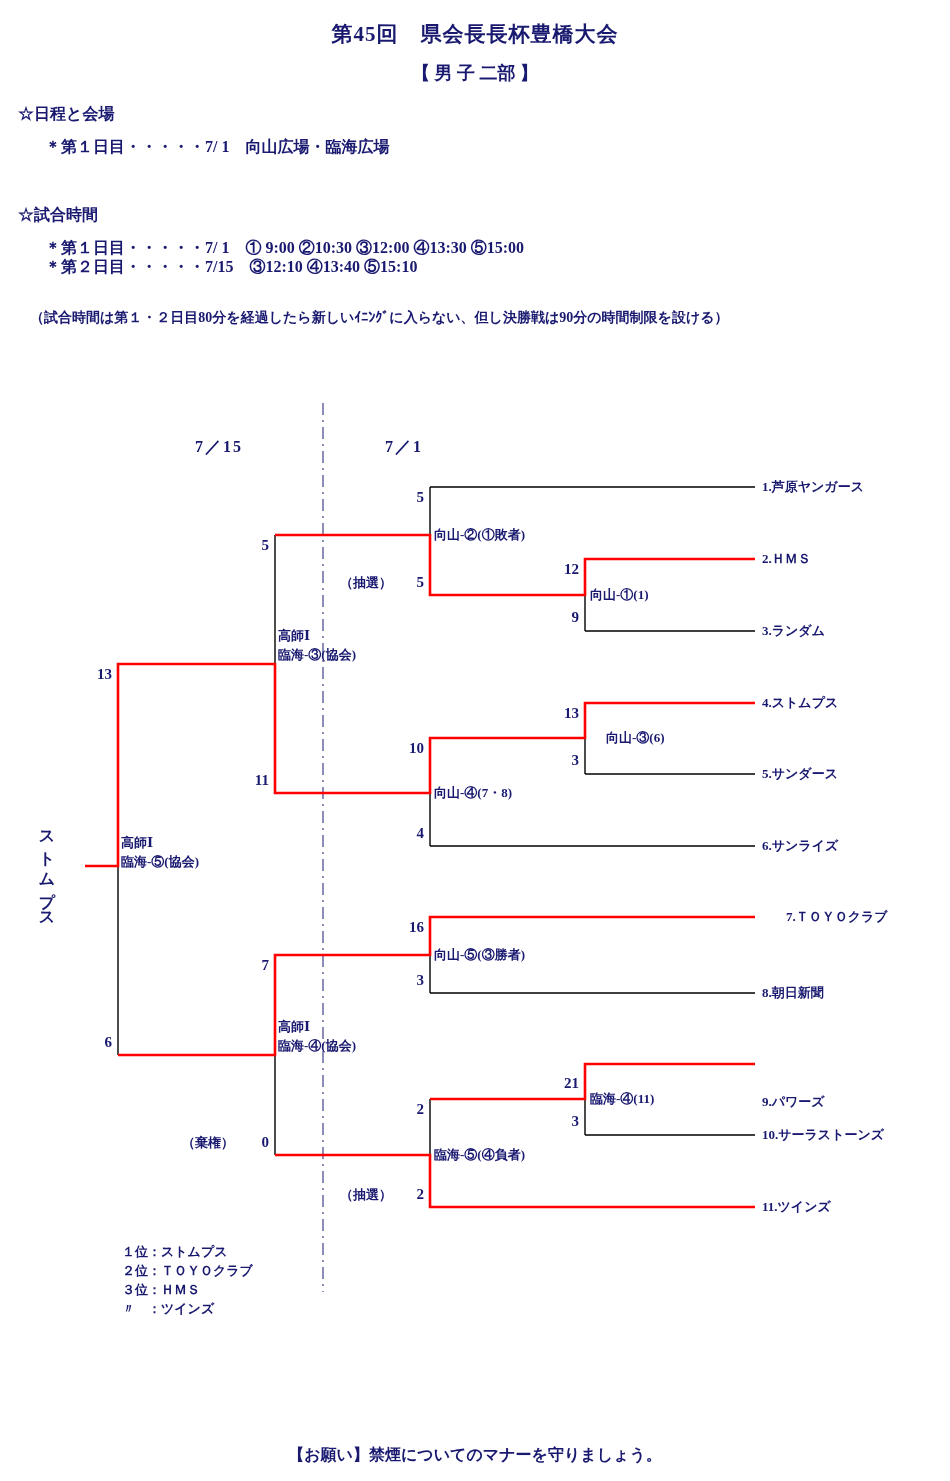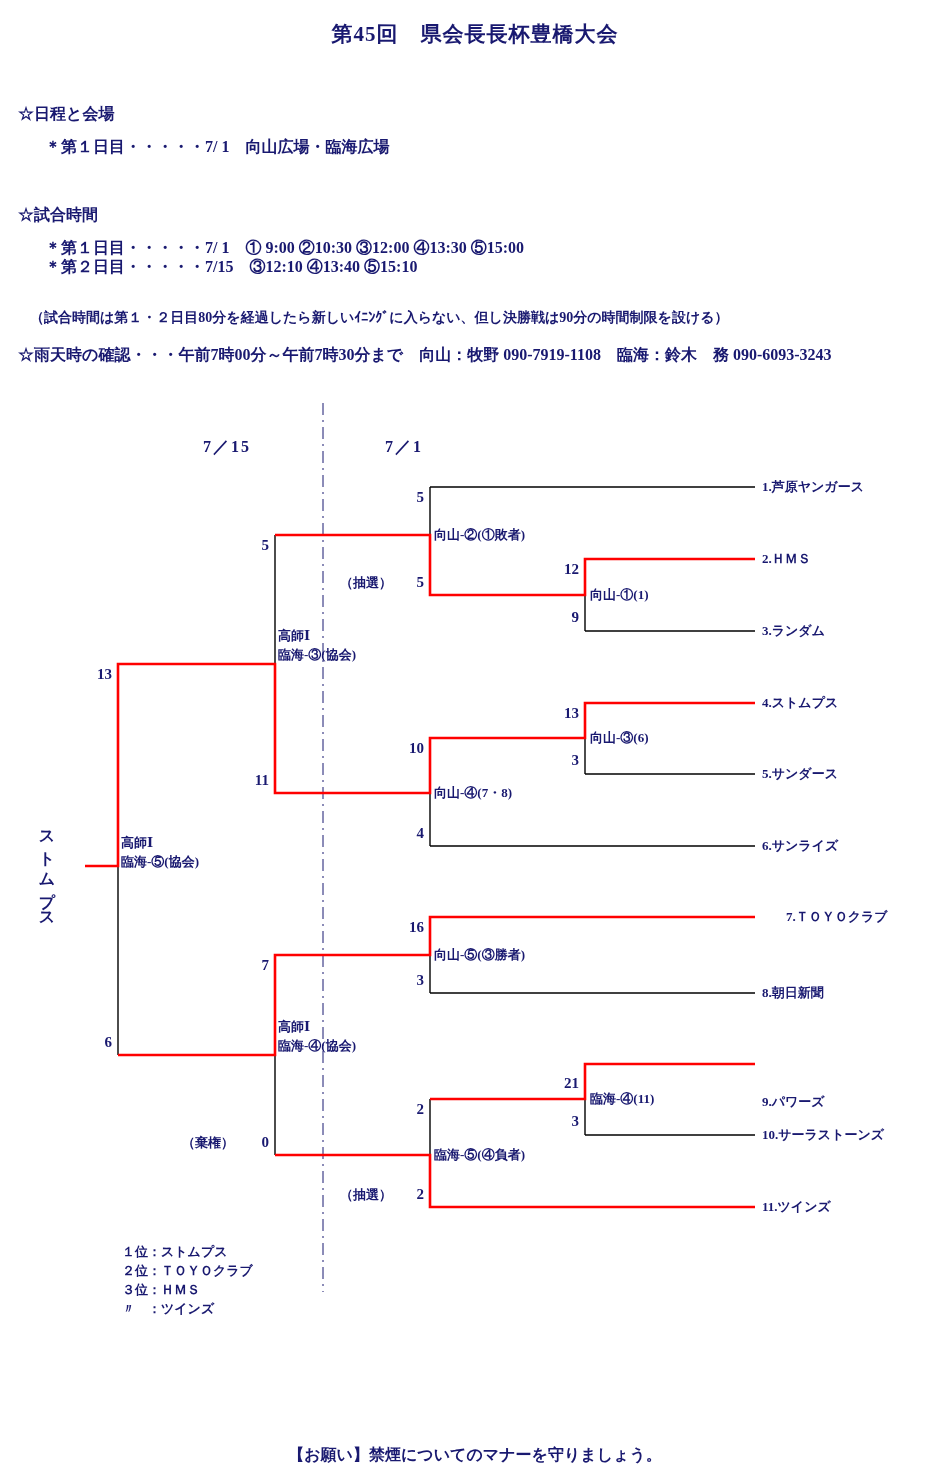--- a/index.html
+++ b/index.html
@@ -23,30 +23,30 @@
     font-size:16px; letter-spacing:2px;
   }
   svg.bracket { position:absolute; left:0; top:0; }
 </style>
 </head>
 <body>
 
 <div class="page">
 
   <div class="txt s21 center" style="top:20px;">第45回　県会長長杯豊橋大会</div>
+  <div class="txt s18 center" style="top:61px;">【 男 子 二部 】</div>
 
   <div class="txt s16" style="left:18px; top:104px;">☆日程と会場</div>
   <div class="txt s16" style="left:45px; top:137px;">＊第１日目・・・・・7/ 1　向山広場・臨海広場</div>
 
   <div class="txt s16" style="left:18px; top:205px;">☆試合時間</div>
   <div class="txt s16" style="left:45px; top:238px;">＊第１日目・・・・・7/ 1　① 9:00 ②10:30 ③12:00 ④13:30 ⑤15:00</div>
   <div class="txt s16" style="left:45px; top:257px;">＊第２日目・・・・・7/15　③12:10 ④13:40 ⑤15:10</div>
 
   <div class="txt s14" style="left:30px; top:309px;">（試合時間は第１・２日目80分を経過したら新しいｲﾆﾝｸﾞに入らない、但し決勝戦は90分の時間制限を設ける）</div>
-  <div class="txt s16" style="left:18px; top:345px;">☆雨天時の確認・・・午前7時00分～午前7時30分まで　向山：牧野 090-7919-1108　臨海：鈴木　務 090-6093-3243</div>
 
   <svg class="bracket" width="950" height="1481">
 
     <line x1="323" y1="403" x2="323" y2="1292" stroke="#191970" stroke-width="1" stroke-dasharray="12 5 2 5"></line>
 
     <g stroke="#000000" stroke-width="1.4" fill="none">
       <line x1="430" y1="487" x2="755" y2="487"></line>
       <line x1="585" y1="631" x2="755" y2="631"></line>
       <line x1="585" y1="774" x2="755" y2="774"></line>
       <line x1="430" y1="846" x2="755" y2="846"></line>
@@ -66,38 +66,38 @@
 
     <g stroke="#FF0000" stroke-width="2.6" fill="none">
       <polyline points="755,559 585,559 585,595 430,595 430,535 275,535"></polyline>
       <polyline points="755,703 585,703 585,738 430,738 430,793 275,793 275,664 118,664 118,866 85,866"></polyline>
       <polyline points="755,917 430,917 430,955 275,955 275,1055 118,1055"></polyline>
       <polyline points="755,1064 585,1064 585,1099 430,1099"></polyline>
       <polyline points="755,1207 430,1207 430,1155 275,1155"></polyline>
     </g>
   </svg>
 
-  <div class="txt datelabel" style="left:203px; top:437px;">7／15</div>
+  <div class="txt datelabel" style="left:195px; top:437px;">7／15</div>
   <div class="txt datelabel" style="left:385px; top:437px;">7／1</div>
 
   <div class="txt s15" style="left:762px; top:478px;">1.芦原ヤンガース</div>
   <div class="txt s15" style="left:762px; top:550px;">2.ＨＭＳ</div>
   <div class="txt s15" style="left:762px; top:622px;">3.ランダム</div>
   <div class="txt s15" style="left:762px; top:694px;">4.ストムプス</div>
   <div class="txt s15" style="left:762px; top:765px;">5.サンダース</div>
   <div class="txt s15" style="left:762px; top:837px;">6.サンライズ</div>
   <div class="txt s15" style="left:762px; top:908px;margin-left:24px;">7.ＴＯＹＯクラブ</div>
   <div class="txt s15" style="left:762px; top:984px;">8.朝日新聞</div>
   <div class="txt s15" style="left:762px; top:1055px;margin-top:38px;">9.パワーズ</div>
   <div class="txt s15" style="left:762px; top:1126px;">10.サーラストーンズ</div>
   <div class="txt s15" style="left:762px; top:1198px;">11.ツインズ</div>
 
   <div class="txt s15" style="left:590px; top:586px;">向山-①(1)</div>
   <div class="txt s15" style="left:434px; top:526px;">向山-②(①敗者)</div>
-  <div class="txt s15" style="left:590px; top:729px;">向山-③(6)</div>
+  <div class="txt s15" style="left:606px; top:729px;">向山-③(6)</div>
   <div class="txt s15" style="left:434px; top:784px;">向山-④(7・8)</div>
   <div class="txt s15" style="left:434px; top:946px;">向山-⑤(③勝者)</div>
   <div class="txt s15" style="left:590px; top:1090px;">臨海-④(11)</div>
   <div class="txt s15" style="left:434px; top:1146px;">臨海-⑤(④負者)</div>
 
   <div class="txt s15" style="left:278px; top:627px;">高師Ⅰ</div>
   <div class="txt s15" style="left:278px; top:646px;">臨海-③(協会)</div>
   <div class="txt s15" style="left:278px; top:1018px;">高師Ⅰ</div>
   <div class="txt s15" style="left:278px; top:1037px;">臨海-④(協会)</div>
   <div class="txt s15" style="left:121px; top:834px;">高師Ⅰ</div>

